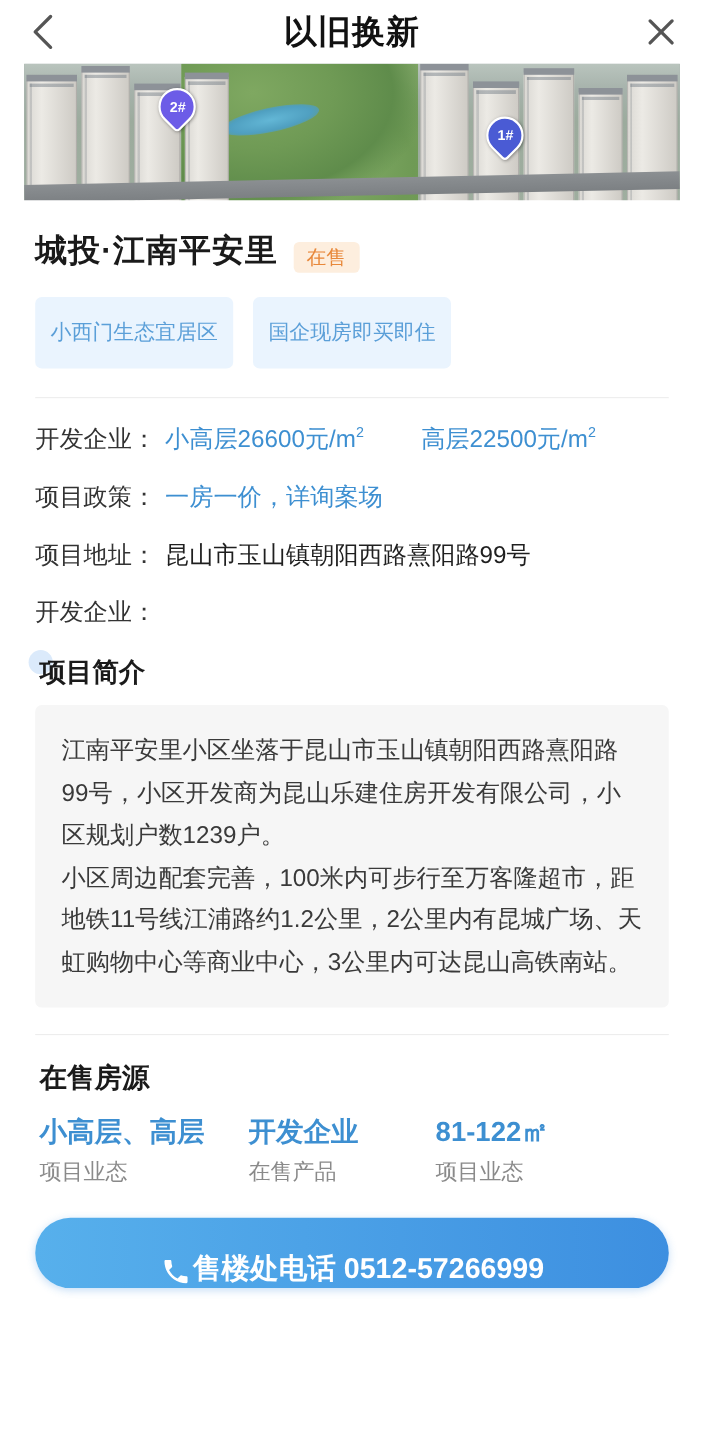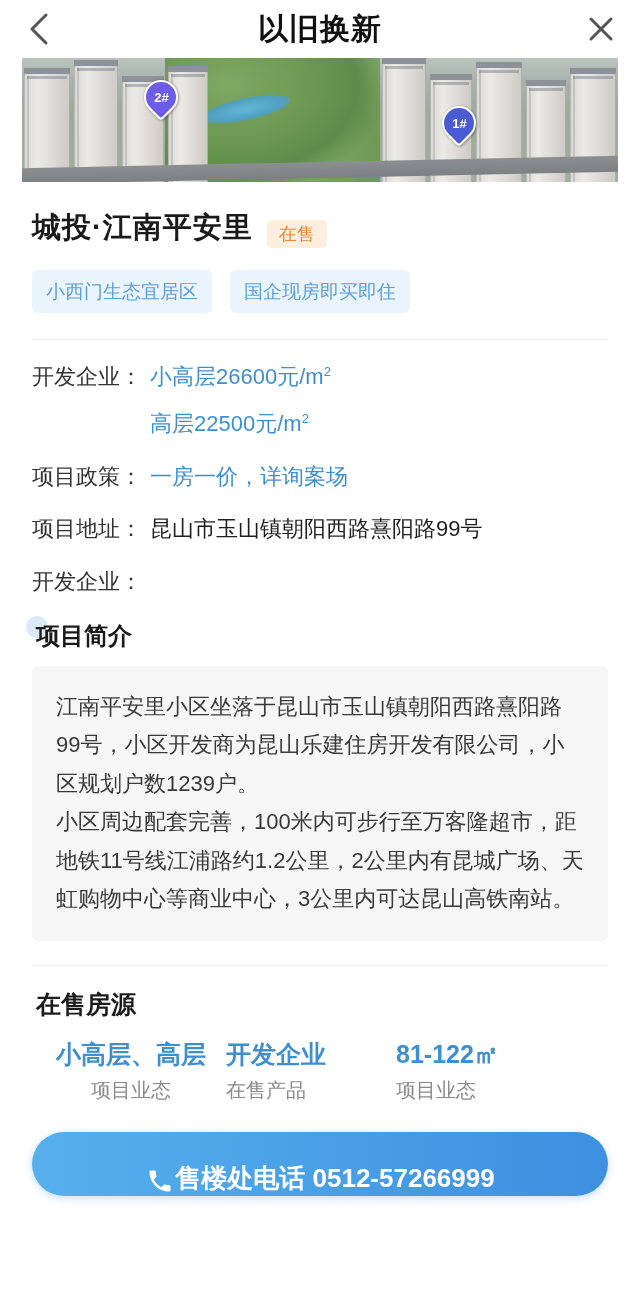--- a/index.html
+++ b/index.html
@@ -185,21 +185,21 @@
   }
   .tag-row {
     display: flex;
     gap: 18px;
     margin-top: 22px;
   }
   .tag {
     background: #eaf4fe;
     color: #5b9fd8;
     font-size: 19px;
-    padding: 12px 14px;
+    padding: 23px 14px;
     border-radius: 6px;
     line-height: 1;
     white-space: nowrap;
   }
   .divider {
     height: 1px;
     background: #ededed;
     margin: 26px 0 0 0;
   }
 
@@ -216,24 +216,23 @@
     color: #333333;
     white-space: nowrap;
     flex: 0 0 auto;
   }
   .info-value {
     color: #1f1f1f;
     margin-left: 8px;
   }
   .price-vals {
     display: flex;
-    gap: 16px;
+    gap: 52px;
     margin-left: 8px;
     color: #3d8fd1;
-    flex-direction: column;
   }
   .price-vals span sup { font-size: 13px; vertical-align: super; }
   .link-blue { color: #3d8fd1; margin-left: 8px; }
 
   
   .section-head {
     position: relative;
     margin: 6px 0 14px 0;
     font-size: 24px;
     font-weight: bold;
@@ -274,21 +273,21 @@
     font-size: 25px;
     font-weight: bold;
     color: #1a1a1a;
     margin: 22px 0 18px 4px;
   }
   .stats {
     display: flex;
     padding: 0 4px;
   }
   .stat { flex: 0 0 auto; }
-  .stat:nth-child(1) { width: 190px; text-align: center; }
+  .stat:nth-child(1) { width: 190px; }
   .stat:nth-child(2) { width: 170px; }
   .stat-value {
     font-size: 25px;
     font-weight: bold;
     color: #3d8fd1;
     line-height: 1.2;
   }
   .stat-label {
     font-size: 20px;
     color: #8a8a8a;

